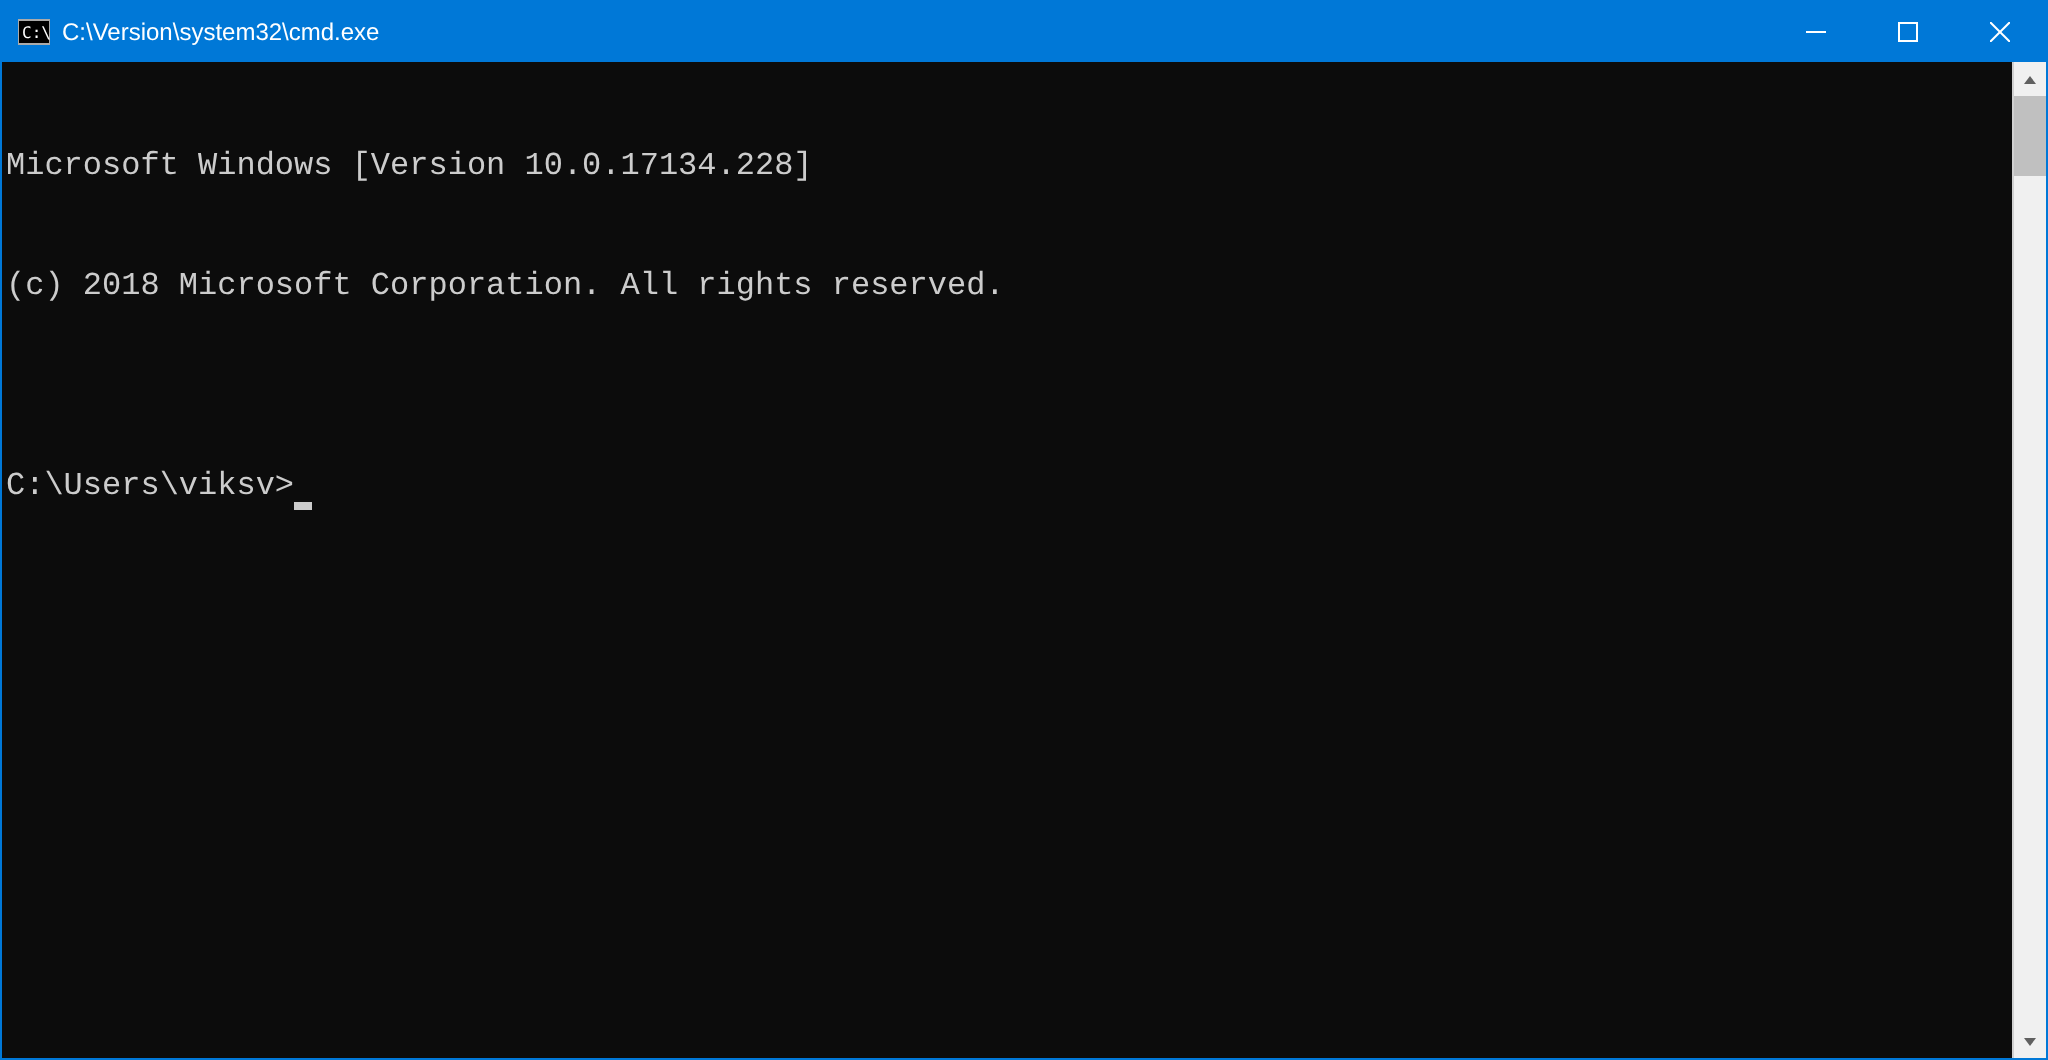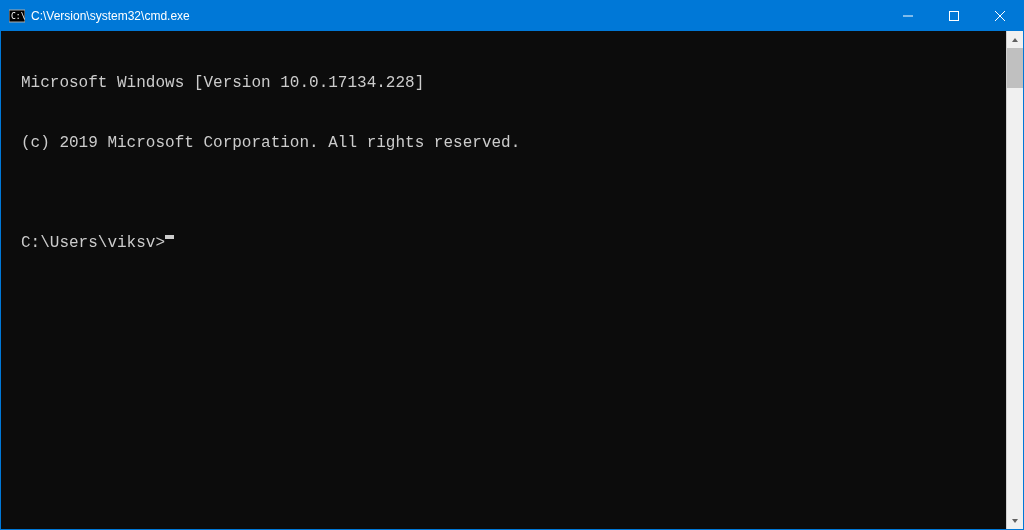--- a/index.html
+++ b/index.html
@@ -62,30 +62,30 @@
       background: #0c0c0c;
       position: relative;
     }
     .terminal {
       flex: 1;
       background: #0c0c0c;
       color: #cccccc;
       font-family: Consolas, "Courier New", monospace;
       font-size: 16px;
       line-height: 20px;
-      padding: 2px 20px;
+      padding: 2px 2px;
       white-space: pre;
       overflow: hidden;
     }
     .terminal-line {
       display: block;
     }
     .prompt-line {
       display: flex;
-      align-items: flex-start;
+      align-items: flex-end;
     }
     .cursor-block {
       display: inline-block;
       width: 9px;
       height: 4px;
       background: #cccccc;
       margin-left: 0px;
       vertical-align: baseline;
       position: relative;
       top: 2px;
@@ -147,21 +147,21 @@
         <svg width="10" height="10" viewBox="0 0 10 10">
           <line x1="0" y1="0" x2="10" y2="10" stroke="#ffffff" stroke-width="1"></line>
           <line x1="10" y1="0" x2="0" y2="10" stroke="#ffffff" stroke-width="1"></line>
         </svg>
       </div>
     </div>
   </div>
   <div class="client-area">
     <div class="terminal">
       <span class="terminal-line">Microsoft Windows [Version 10.0.17134.228]</span>
-      <span class="terminal-line">(c) 2019 Microsoft Corporation. All rights reserved.</span>
+      <span class="terminal-line">(c) 2018 Microsoft Corporation. All rights reserved.</span>
       <span class="terminal-line"></span>
       <div class="prompt-line"><span>C:\Users\viksv&gt;</span><span class="cursor-block"></span></div>
     </div>
     <div class="scrollbar">
       <div class="scroll-button">
         <svg width="8" height="8" viewBox="0 0 8 8">
           <polygon points="4,2 7,6 1,6" fill="#606060"></polygon>
         </svg>
       </div>
       <div class="scroll-track">

